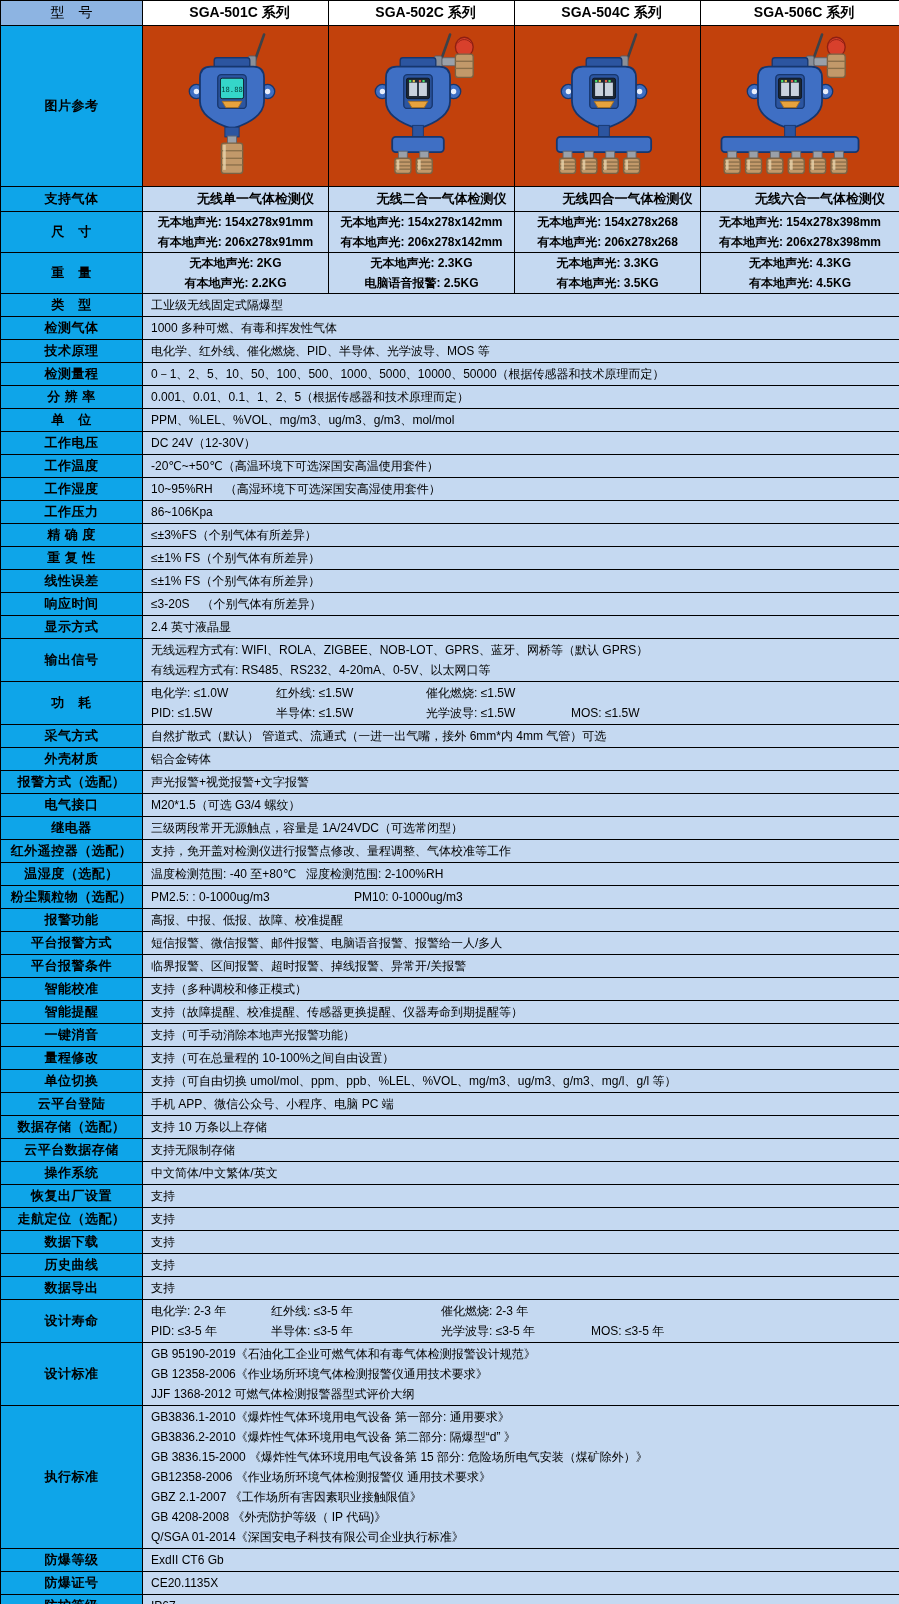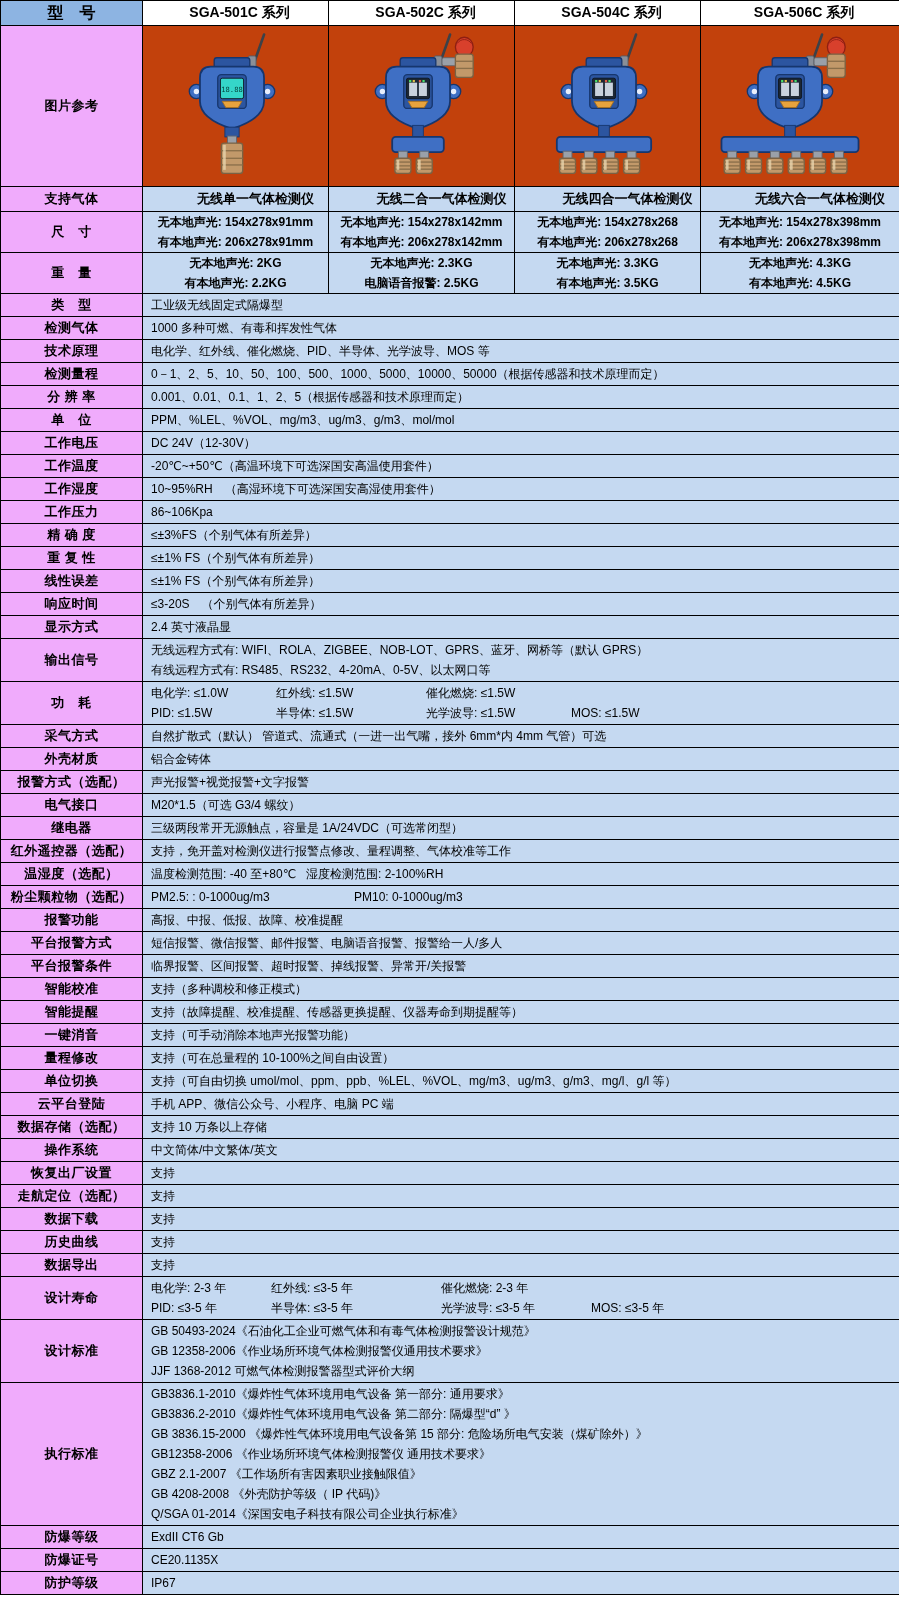--- a/index.html
+++ b/index.html
@@ -1,22 +1,22 @@
 <!DOCTYPE html>
 <html><head>
 <meta charset="utf-8">
 <style>
   html,body{margin:0;padding:0;background:#fff;}
   body{width:899px;font-family:"Liberation Sans","DejaVu Sans",sans-serif;color:#000;}
   table{border-collapse:collapse;width:899px;table-layout:fixed;}
   td,th{border:1px solid #000;box-sizing:border-box;padding:0;overflow:hidden;}
-  .lbl{background:#f0abfc;font-weight:bold;font-size:13px;text-align:center;vertical-align:middle;letter-spacing:0.5px;}
+  .lbl{background:#0ea5e9;font-weight:bold;font-size:13px;text-align:center;vertical-align:middle;letter-spacing:0.5px;}
   .val{background:#C5D9F1;font-size:12px;vertical-align:middle;padding:1px 4px 1px 8px;line-height:20px;}
   .hmodel{background:#FFFFFF;font-weight:bold;font-size:14px;text-align:center;vertical-align:middle;height:25px;padding-left:8px;}
-  .hlbl{background:#8DB4E2;font-weight:bold;font-size:16px;text-align:center;vertical-align:middle;}
+  .hlbl{background:#8DB4E2;font-weight:normal;font-size:14px;text-align:center;vertical-align:middle;}
   .imgcell{background:#c2410c;vertical-align:middle;height:160px;}
   .gascell{background:#C5D9F1;font-weight:bold;font-size:13px;text-align:center;vertical-align:middle;height:25px;padding-left:40px;}
   .pccell{background:#C5D9F1;font-weight:bold;font-size:12px;text-align:center;vertical-align:middle;line-height:20px;padding:0;}
   .r-two td{height:40px;}
   .std td{height:21px;}
   .seg{display:inline-block;vertical-align:top;}
   .vline{white-space:nowrap;}
 </style>
 </head>
 <body>
@@ -467,20 +467,26 @@
           <div class="vline">手机 APP、微信公众号、小程序、电脑 PC 端</div>
         </td>
       </tr>
       <tr class="std">
         <td class="lbl">数据存储（选配）</td>
         <td class="val" colspan="4">
           <div class="vline">支持 10 万条以上存储</div>
         </td>
       </tr>
       <tr class="std">
+        <td class="lbl">云平台数据存储</td>
+        <td class="val" colspan="4">
+          <div class="vline">支持无限制存储</div>
+        </td>
+      </tr>
+      <tr class="std">
         <td class="lbl">操作系统</td>
         <td class="val" colspan="4">
           <div class="vline">中文简体/中文繁体/英文</div>
         </td>
       </tr>
       <tr class="std">
         <td class="lbl">恢复出厂设置</td>
         <td class="val" colspan="4">
           <div class="vline">支持</div>
         </td>
@@ -512,21 +518,21 @@
       <tr>
         <td class="lbl">设计寿命</td>
         <td class="val" colspan="4">
           <div class="vline"><span class="seg" style="width: 120px;">电化学: 2-3 年</span><span class="seg" style="width: 170px;">红外线: ≤3-5 年</span><span class="seg" style="width: 150px;">催化燃烧: 2-3 年</span></div>
           <div class="vline"><span class="seg" style="width: 120px;">PID: ≤3-5 年</span><span class="seg" style="width: 170px;">半导体: ≤3-5 年</span><span class="seg" style="width: 150px;">光学波导: ≤3-5 年</span><span class="seg">MOS: ≤3-5 年</span></div>
         </td>
       </tr>
       <tr>
         <td class="lbl">设计标准</td>
         <td class="val" colspan="4">
-          <div class="vline">GB 50493-2024《石油化工企业可燃气体和有毒气体检测报警设计规范》</div>
+          <div class="vline">GB 95190-2019《石油化工企业可燃气体和有毒气体检测报警设计规范》</div>
           <div class="vline">GB 12358-2006《作业场所环境气体检测报警仪通用技术要求》</div>
           <div class="vline">JJF 1368-2012 可燃气体检测报警器型式评价大纲</div>
         </td>
       </tr>
       <tr>
         <td class="lbl">执行标准</td>
         <td class="val" colspan="4">
           <div class="vline">GB3836.1-2010《爆炸性气体环境用电气设备 第一部分: 通用要求》</div>
           <div class="vline">GB3836.2-2010《爆炸性气体环境用电气设备 第二部分: 隔爆型“d” 》</div>
           <div class="vline">GB 3836.15-2000 《爆炸性气体环境用电气设备第 15 部分: 危险场所电气安装（煤矿除外）》</div>

